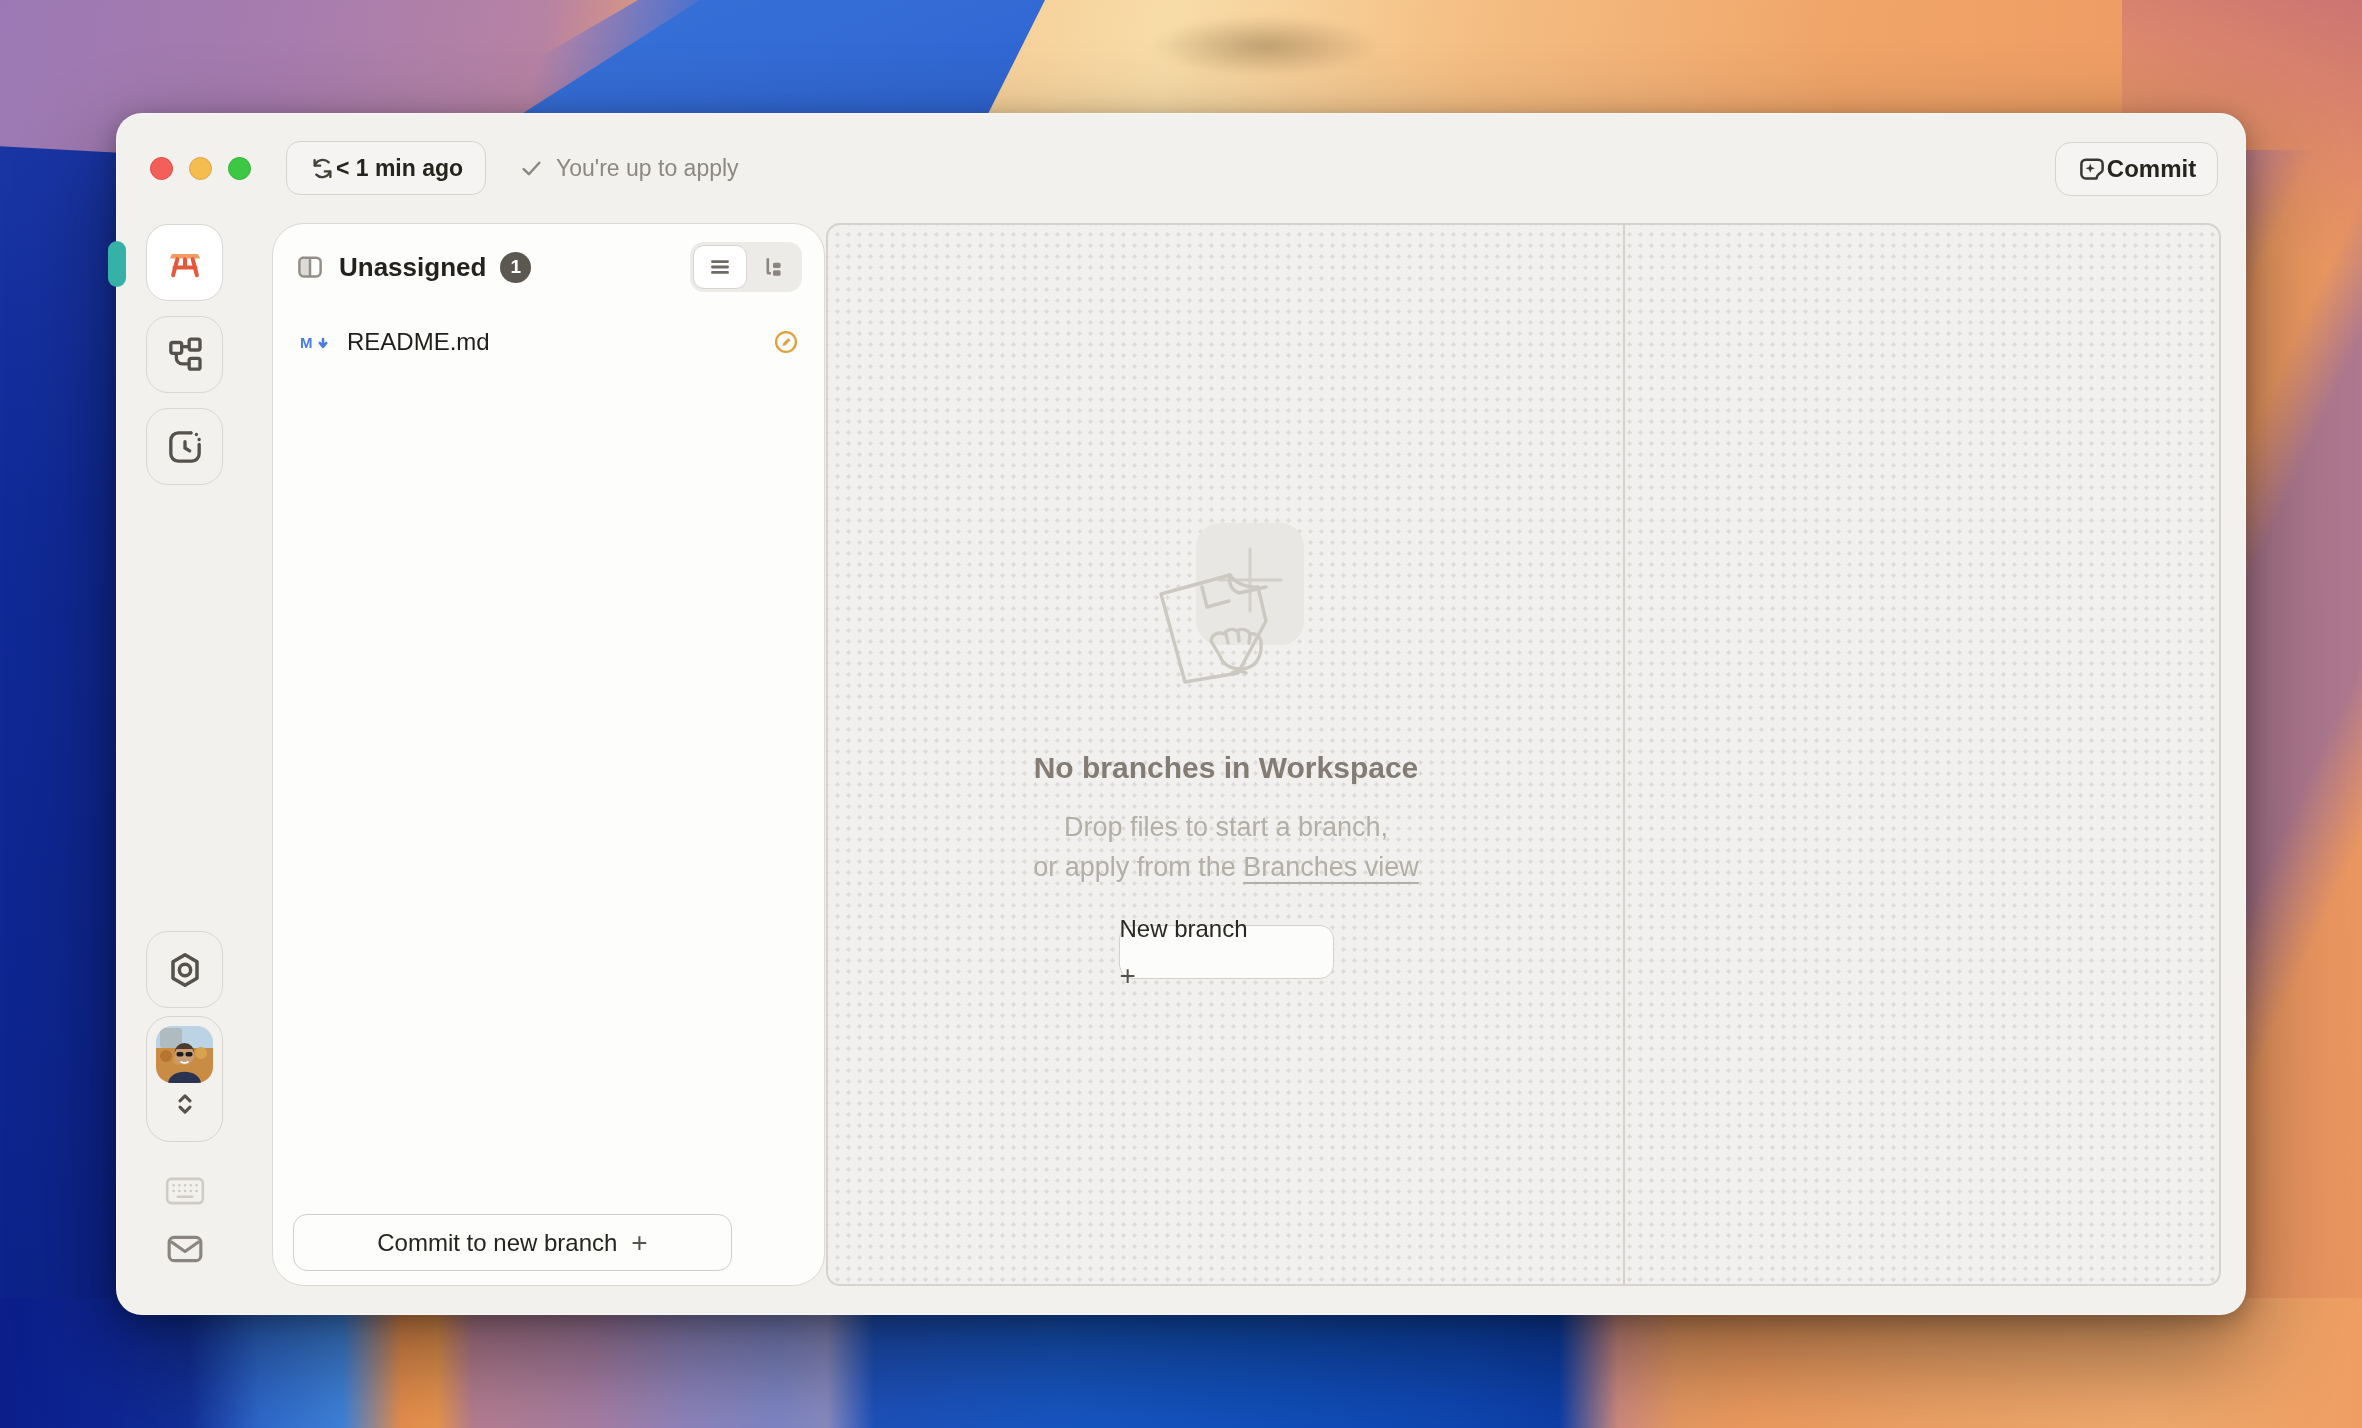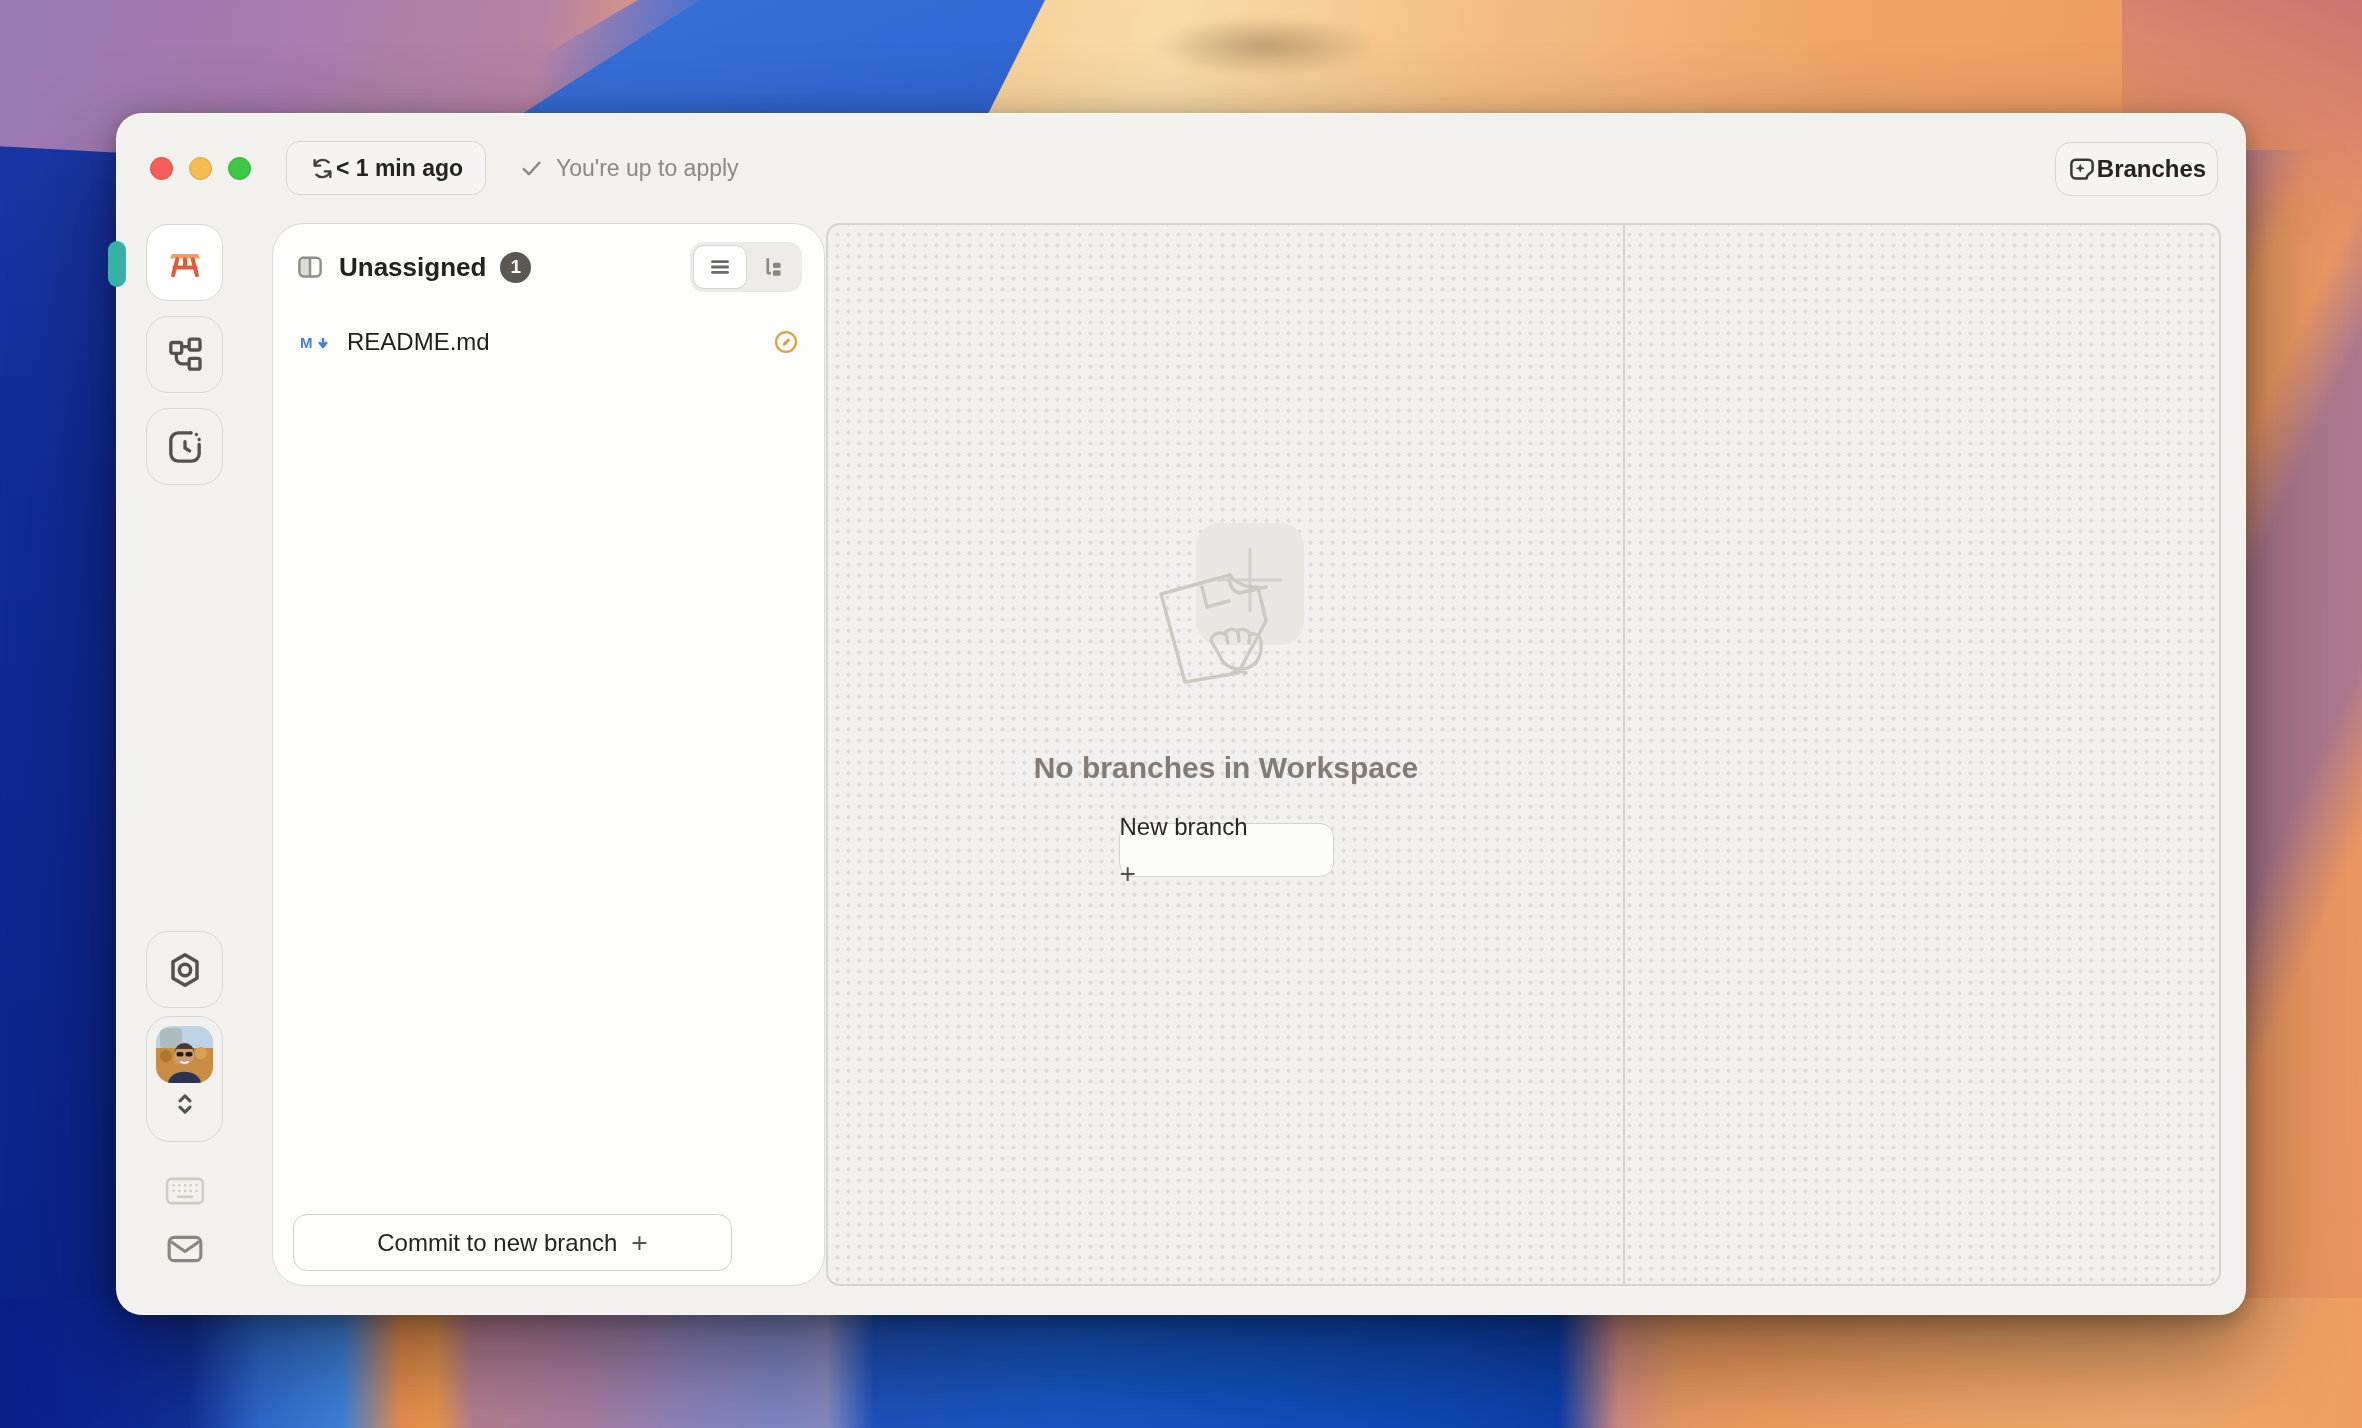--- a/index.html
+++ b/index.html
@@ -170,21 +170,21 @@
     </div>
 
 
     <div class="btn actions-btn">
       <span>
         <svg width="30" height="30" viewBox="0 0 24 24" fill="none" stroke="#3a3833" stroke-width="2" stroke-linejoin="round">
           <path d="M14.5 19.5 H7 a3.5 3.5 0 0 1-3.5-3.5 V8 A3.5 3.5 0 0 1 7 4.5 h10 A3.5 3.5 0 0 1 20.5 8 v4.2 a3 3 0 0 1-1.4 2.6 c-2.4 1.4-3.2 2.5-3.4 4.7 z"></path>
           <path d="M10.6 7.6 l1 2.7 2.7 1-2.7 1-1 2.7-1-2.7-2.7-1 2.7-1 z" fill="#3a3833" stroke="none"></path>
         </svg>
       </span>
-      <span>Branches</span>
+      <span>Commit</span>
     </div>
   </div>
 
   <div class="rail-btn rail-workspace active">
     <span>
       <svg width="42" height="42" viewBox="0 0 24 24" fill="none">
         <path d="M4.6 6.8 h14.8 l1.2 2.6 H3.4 z" fill="#f09b62"></path>
         <path d="M7.6 9.8 L5.2 19" stroke="#e4593a" stroke-width="2.3" stroke-linecap="round"></path>
         <path d="M16.4 9.8 l2.4 9.2" stroke="#e4593a" stroke-width="2.3" stroke-linecap="round"></path>
         <path d="M6 14.6 h12" stroke="#e4593a" stroke-width="2.3" stroke-linecap="round"></path>
@@ -341,19 +341,23 @@
                      a9 9 0 0 1 11 9
                      c1 12-4 22-14 25
                      c-12 3-24-2-27-12
                      z"></path>
             <path d="M80 113 l2 9 M92 111 l1 9 M104 113 l-1 9"></path>
             <path d="M86 152 q7 -4 14 0"></path>
           </g>
         </svg>
       </div>
       <div class="empty-title">No branches in Workspace</div>
+      <div class="empty-sub">
+        <span>Drop files to start a branch,</span><br>
+        <span>or apply from the </span><a href="#">Branches view</a>
+      </div>
       <div class="newbranch-btn">
         <span>New branch</span>
         <span class="plus-glyph">+</span>
       </div>
     </div>
   </div>
 </div>
 
 </body></html>

